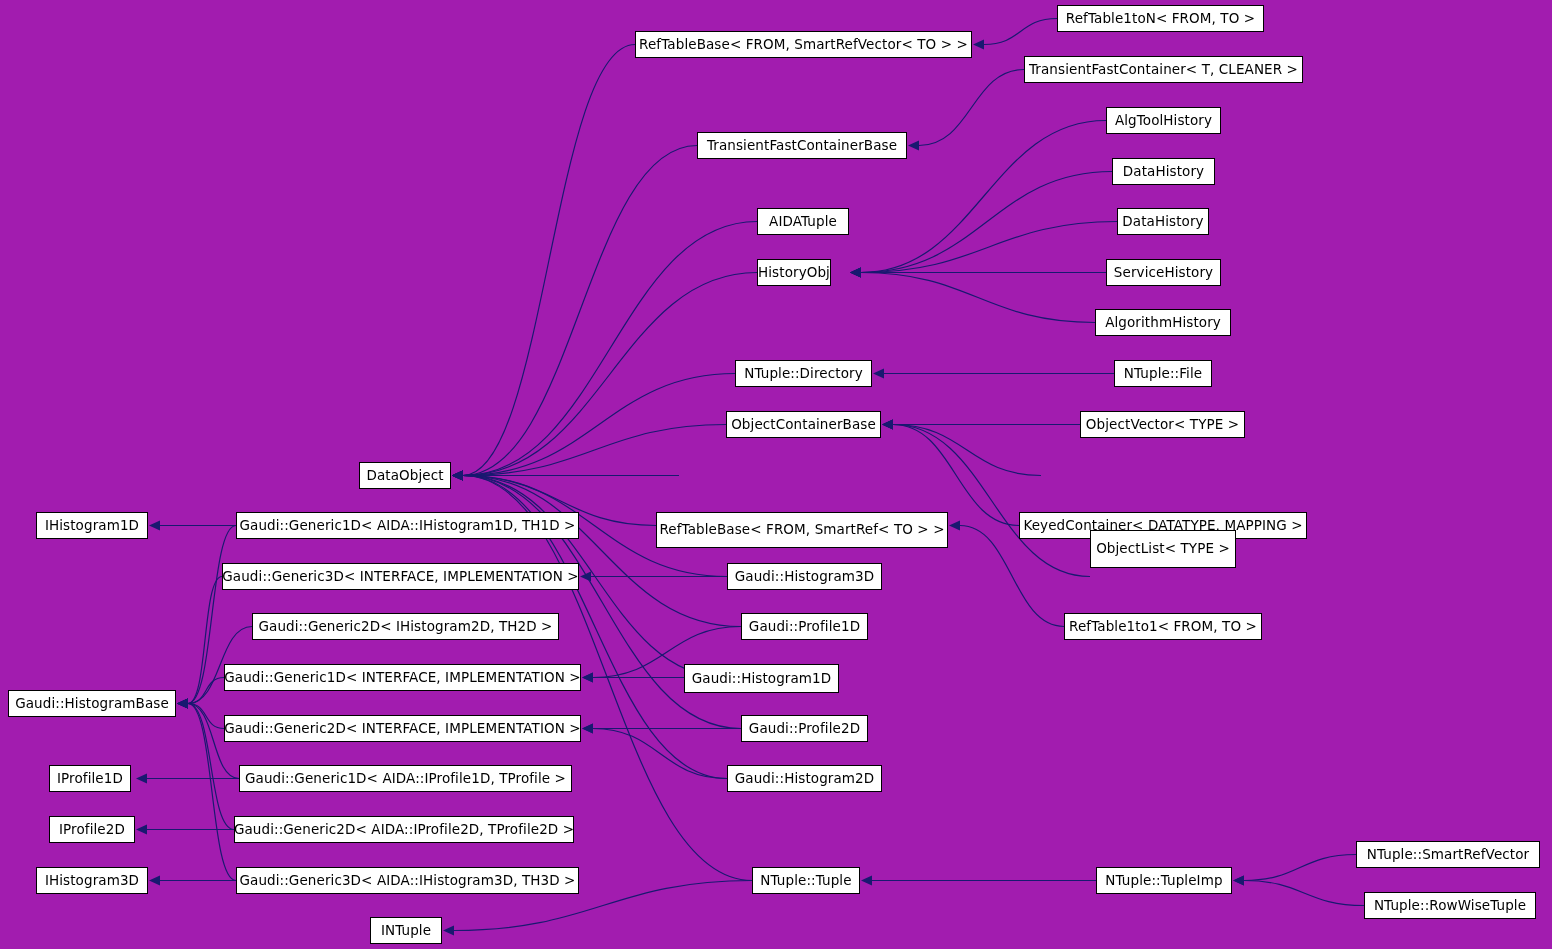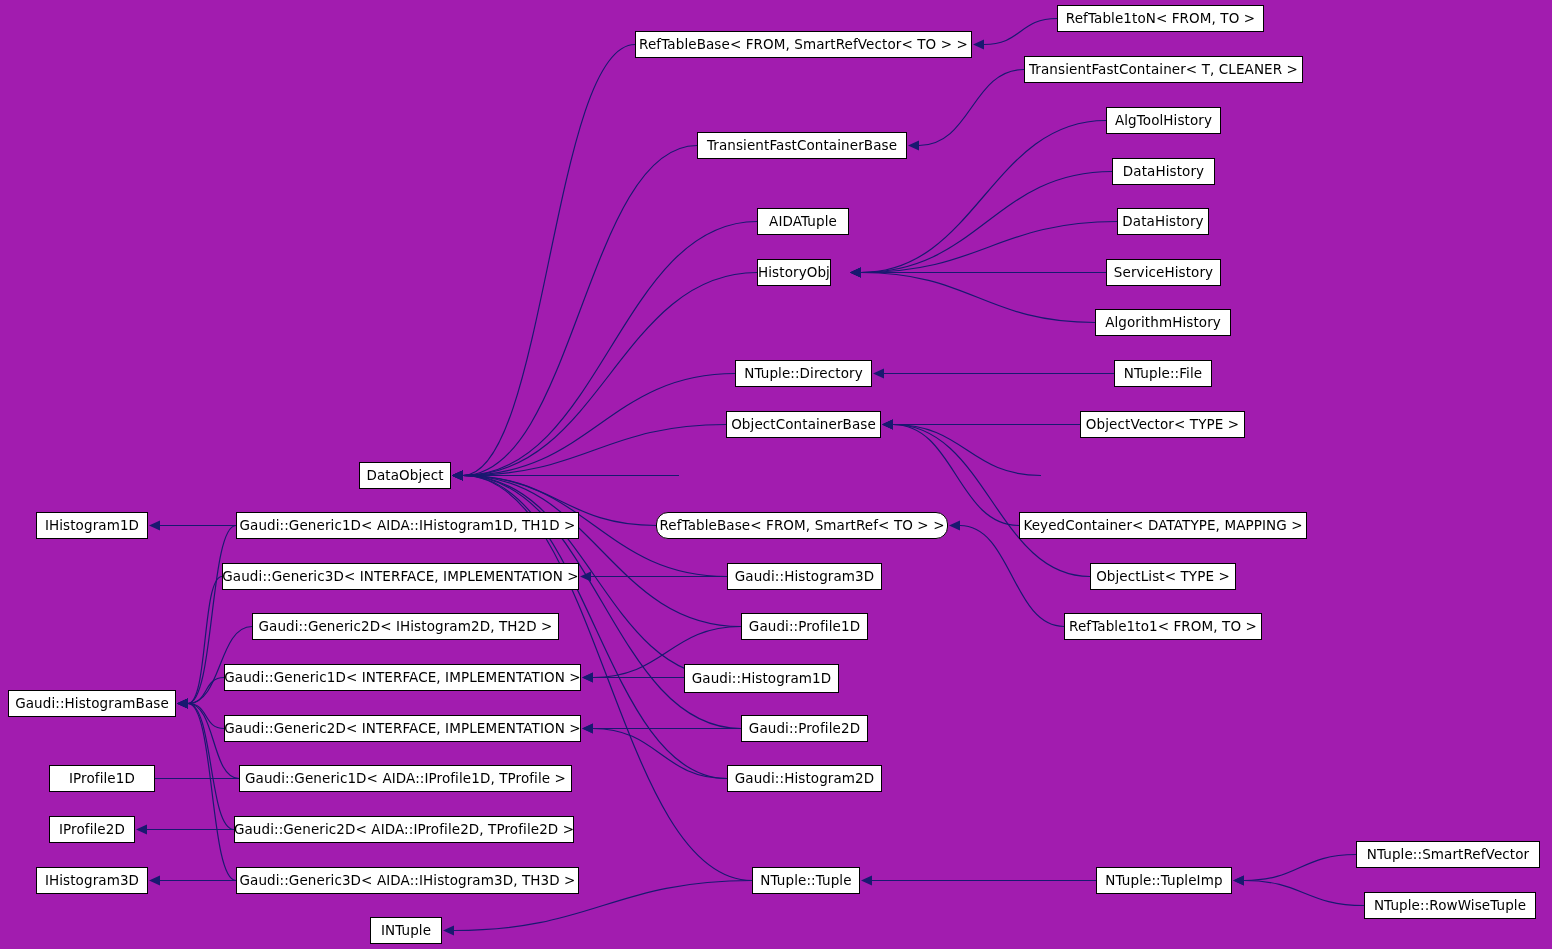--- a/index.html
+++ b/index.html
@@ -159,34 +159,34 @@
       <div class="node" style="left: 757px; top: 259px; width: 74px; height: 27px;">HistoryObj</div>
       <div class="node" style="left: 1106px; top: 259px; width: 115px; height: 27px;">ServiceHistory</div>
       <div class="node" style="left: 1095px; top: 309px; width: 136px; height: 27px;">AlgorithmHistory</div>
       <div class="node" style="left: 735px; top: 360px; width: 137px; height: 27px;">NTuple::Directory</div>
       <div class="node" style="left: 1114px; top: 360px; width: 98px; height: 27px;">NTuple::File</div>
       <div class="node" style="left: 726px; top: 411px; width: 155px; height: 27px;">ObjectContainerBase</div>
       <div class="node" style="left: 1080px; top: 411px; width: 165px; height: 27px;">ObjectVector&lt; TYPE &gt;</div>
       <div class="node" style="left: 359px; top: 462px; width: 92px; height: 27px;">DataObject</div>
       <div class="node" style="left: 36px; top: 512px; width: 112px; height: 27px;">IHistogram1D</div>
       <div class="node" style="left: 236px; top: 512px; width: 343px; height: 27px;">Gaudi::Generic1D&lt; AIDA::IHistogram1D, TH1D &gt;</div>
-      <div class="node" style="left: 656px; top: 512px; width: 292px; height: 27px; border-radius: 12px;">RefTableBase&lt; FROM, SmartRef&lt; TO &gt; &gt;</div>
+      <div class="node" style="left: 656px; top: 512px; width: 292px; height: 36px;">RefTableBase&lt; FROM, SmartRef&lt; TO &gt; &gt;</div>
       <div class="node" style="left: 1019px; top: 512px; width: 288px; height: 27px;">KeyedContainer&lt; DATATYPE, MAPPING &gt;</div>
       <div class="node" style="left: 222px; top: 563px; width: 357px; height: 27px;">Gaudi::Generic3D&lt; INTERFACE, IMPLEMENTATION &gt;</div>
       <div class="node" style="left: 727px; top: 563px; width: 155px; height: 27px;">Gaudi::Histogram3D</div>
-      <div class="node" style="left: 1090px; top: 563px; width: 146px; height: 27px;">ObjectList&lt; TYPE &gt;</div>
+      <div class="node" style="left: 1090px; top: 530px; width: 146px; height: 38px;">ObjectList&lt; TYPE &gt;</div>
       <div class="node" style="left: 252px; top: 613px; width: 307px; height: 27px;">Gaudi::Generic2D&lt; IHistogram2D, TH2D &gt;</div>
       <div class="node" style="left: 741px; top: 613px; width: 127px; height: 27px;">Gaudi::Profile1D</div>
       <div class="node" style="left: 1064px; top: 613px; width: 198px; height: 27px;">RefTable1to1&lt; FROM, TO &gt;</div>
       <div class="node" style="left: 224px; top: 664px; width: 357px; height: 27px;">Gaudi::Generic1D&lt; INTERFACE, IMPLEMENTATION &gt;</div>
       <div class="node" style="left: 684px; top: 664px; width: 155px; height: 29px;">Gaudi::Histogram1D</div>
       <div class="node" style="left: 8px; top: 690px; width: 168px; height: 27px;">Gaudi::HistogramBase</div>
       <div class="node" style="left: 224px; top: 715px; width: 357px; height: 27px;">Gaudi::Generic2D&lt; INTERFACE, IMPLEMENTATION &gt;</div>
       <div class="node" style="left: 741px; top: 715px; width: 127px; height: 27px;">Gaudi::Profile2D</div>
-      <div class="node" style="left: 49px; top: 765px; width: 106px; height: 27px;">IProfile1D</div>
+      <div class="node" style="left: 49px; top: 765px; width: 82px; height: 27px;">IProfile1D</div>
       <div class="node" style="left: 239px; top: 765px; width: 333px; height: 27px;">Gaudi::Generic1D&lt; AIDA::IProfile1D, TProfile &gt;</div>
       <div class="node" style="left: 727px; top: 765px; width: 155px; height: 27px;">Gaudi::Histogram2D</div>
       <div class="node" style="left: 49px; top: 816px; width: 86px; height: 27px;">IProfile2D</div>
       <div class="node" style="left: 234px; top: 816px; width: 340px; height: 27px;">Gaudi::Generic2D&lt; AIDA::IProfile2D, TProfile2D &gt;</div>
       <div class="node" style="left: 1356px; top: 841px; width: 184px; height: 27px;">NTuple::SmartRefVector</div>
       <div class="node" style="left: 36px; top: 867px; width: 112px; height: 27px;">IHistogram3D</div>
       <div class="node" style="left: 236px; top: 867px; width: 343px; height: 27px;">Gaudi::Generic3D&lt; AIDA::IHistogram3D, TH3D &gt;</div>
       <div class="node" style="left: 752px; top: 867px; width: 108px; height: 27px;">NTuple::Tuple</div>
       <div class="node" style="left: 1096px; top: 867px; width: 136px; height: 27px;">NTuple::TupleImp</div>
       <div class="node" style="left: 370px; top: 917px; width: 72px; height: 27px;">INTuple</div>

